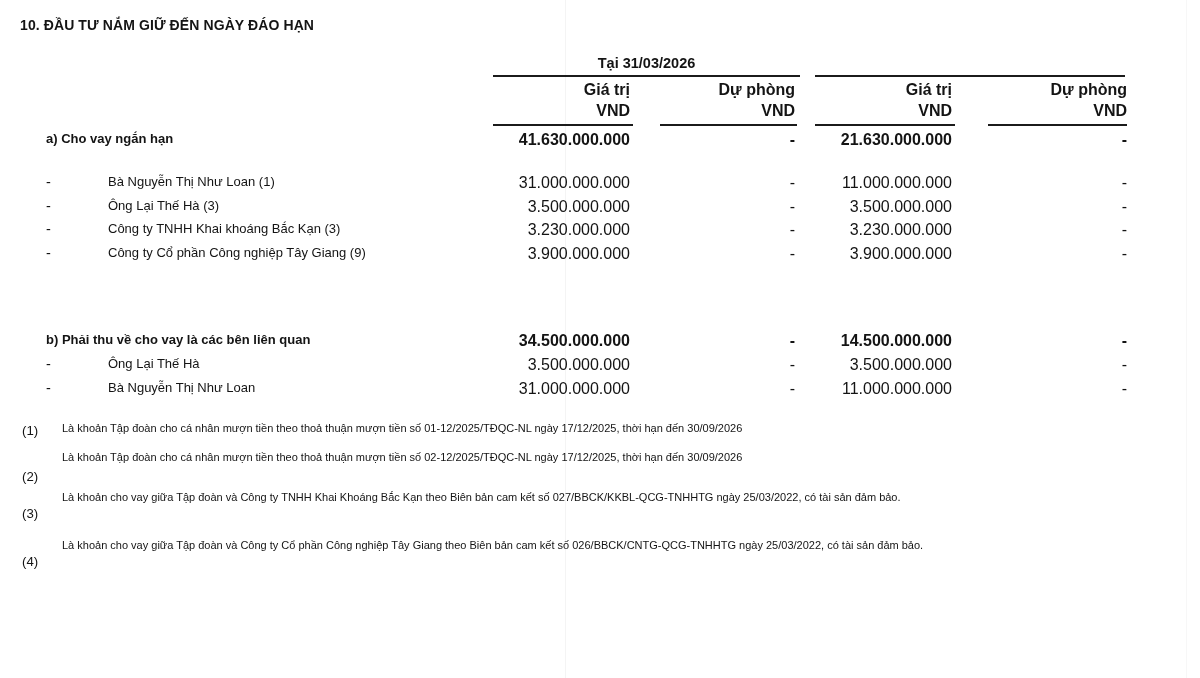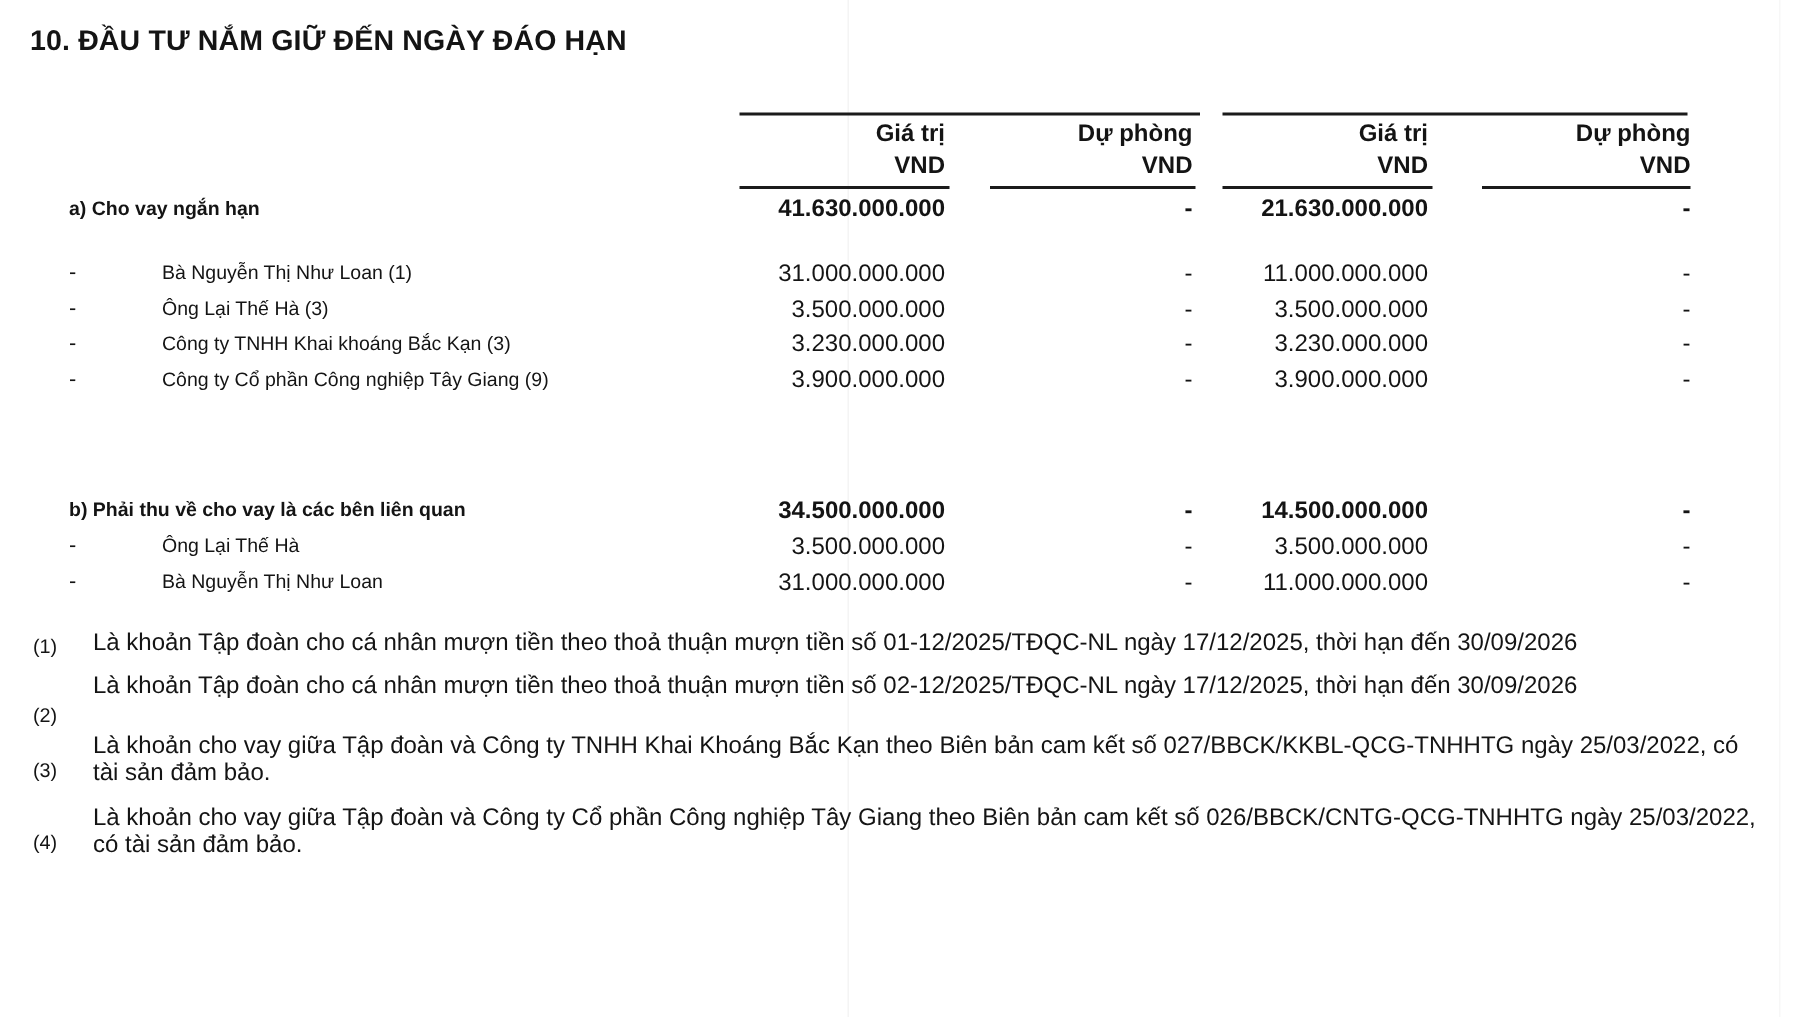--- a/index.html
+++ b/index.html
@@ -33,21 +33,21 @@
     left: 0; top: 0;
     width: 1200px;
     height: 678px;
   }
 
   
   .doc-title {
     position: absolute;
     left: 20px;
     top: 17px;
-    font-size: 19px;
+    font-size: 14px;
     font-weight: bold;
     letter-spacing: 0.1px;
     white-space: nowrap;
   }
 
   
   .tbl {
     position: absolute;
     left: 0;
     top: 55px;
@@ -127,37 +127,38 @@
   .note-marker {
     position: absolute;
     left: 22px;
     width: 34px;
     text-align: left;
     font-size: 13.2px;
   }
   .note-body {
     margin-left: 62px;
     padding-right: 40px;
-    font-size: 16px;
+    font-size: 11px;
     line-height: 17.5px;
   }
 </style>
 </head>
 <body>
 
 <div class="scan-artifact a1"></div>
 <div class="scan-artifact a2"></div>
 
 <div class="page">
 
   <div class="doc-title">10. ĐẦU TƯ NẮM GIỮ ĐẾN NGÀY ĐÁO HẠN</div>
 
   <div class="tbl">
 
     <div class="row" style="height:20px;">
+      <div class="grp-head g1">Tại 31/03/2026</div>
     </div>
 
     <div style="position:relative;height:6px;">
       <div class="rule r-g1" style="top:0;"></div>
       <div class="rule r-g2" style="top:0;"></div>
     </div>
 
     <div class="row" style="height:21px;">
       <div class="num c1" style="font-weight:bold;">Giá trị</div>
       <div class="num c2" style="font-weight:bold;">Dự phòng</div>

